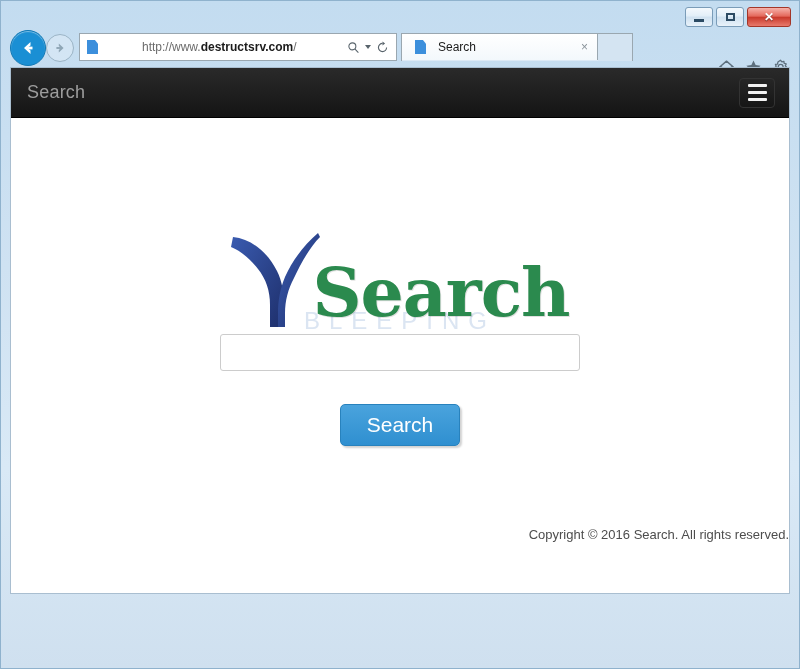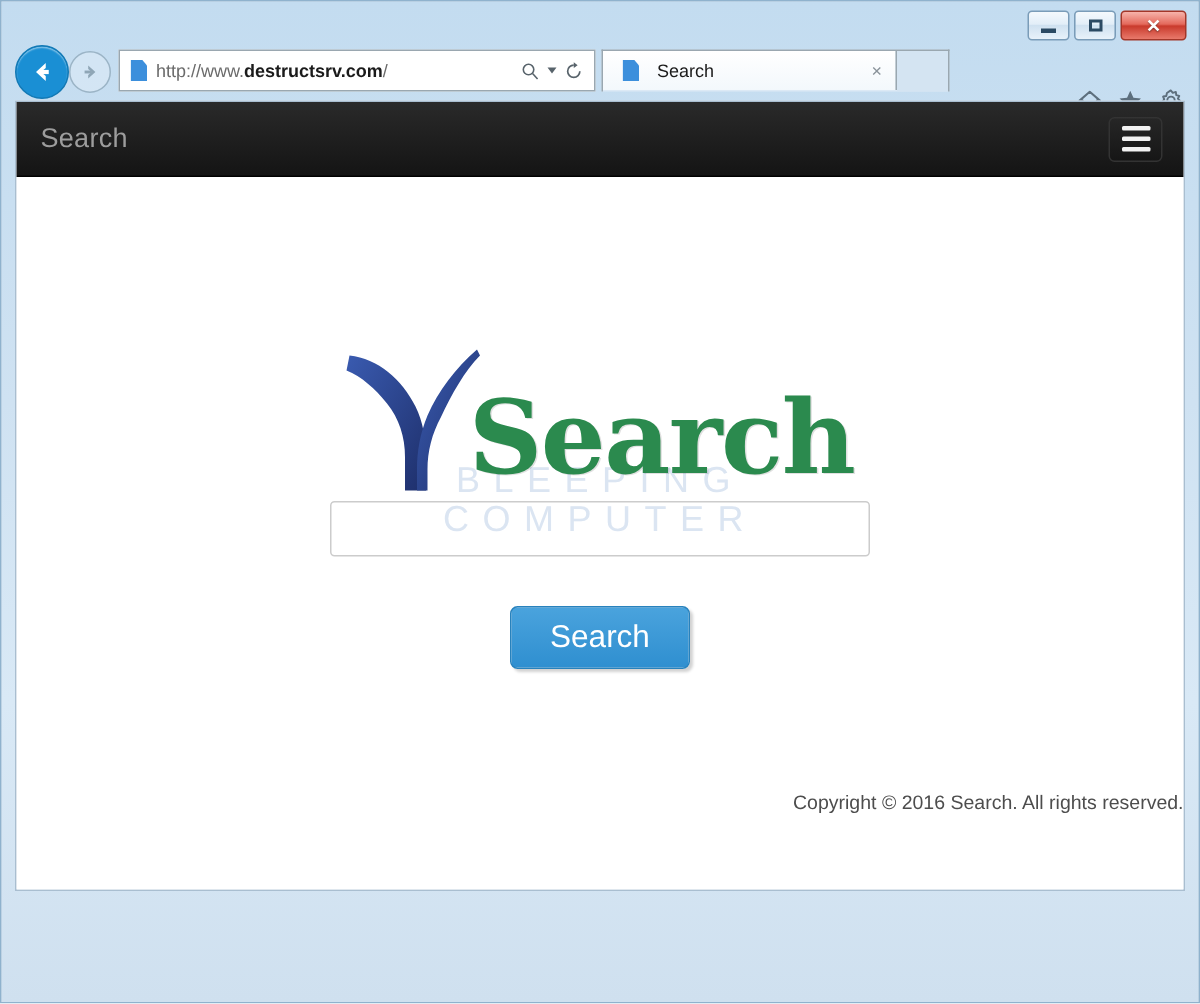--- a/index.html
+++ b/index.html
@@ -119,20 +119,21 @@
     position: absolute;
     left: 78px;
     top: 6px;
     width: 318px;
     height: 28px;
     background: #ffffff;
     border: 1px solid #9aa7b0;
     box-sizing: border-box;
     display: flex;
     align-items: center;
+    gap: 38px;
   }
   .page-icon {
     width: 11px;
     height: 14px;
     margin-left: 7px;
     margin-right: 6px;
     position: relative;
     flex: none;
   }
   .page-icon .sheet {
@@ -469,21 +470,20 @@
         <span></span>
         <span></span>
         <span></span>
       </span>
     </div>
 
     <div class="page-body">
 
       <div class="watermark">
         <div class="wm-line">BLEEPING</div>
-        <div class="wm-line">COMPUTER</div>
       </div>
 
       <div class="logo-wrap">
         <svg class="logo-mark" viewBox="0 0 92 100">
           <defs>
             <linearGradient id="ygrad" x1="0" y1="0" x2="1" y2="1">
               <stop offset="0" stop-color="#3a5bb0"></stop>
               <stop offset="1" stop-color="#1e2f6b"></stop>
             </linearGradient>
           </defs>

